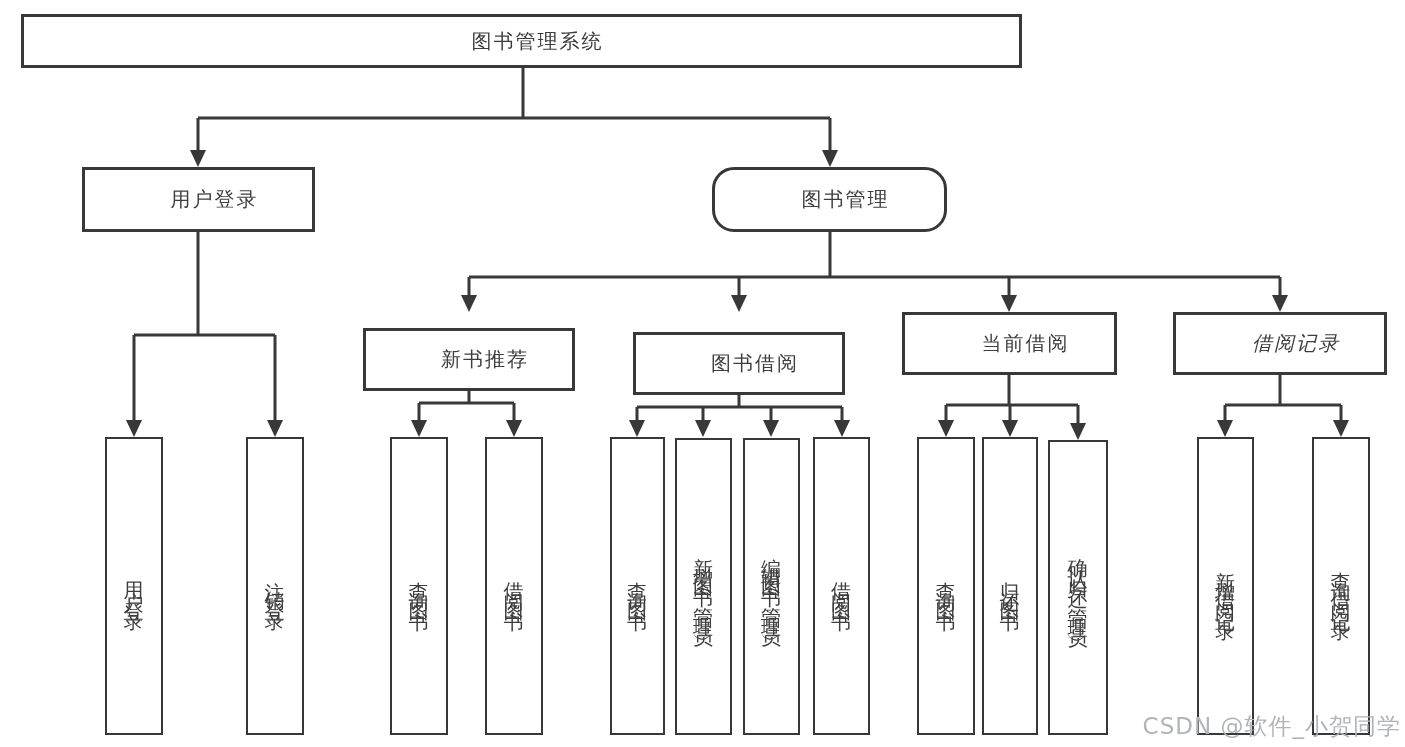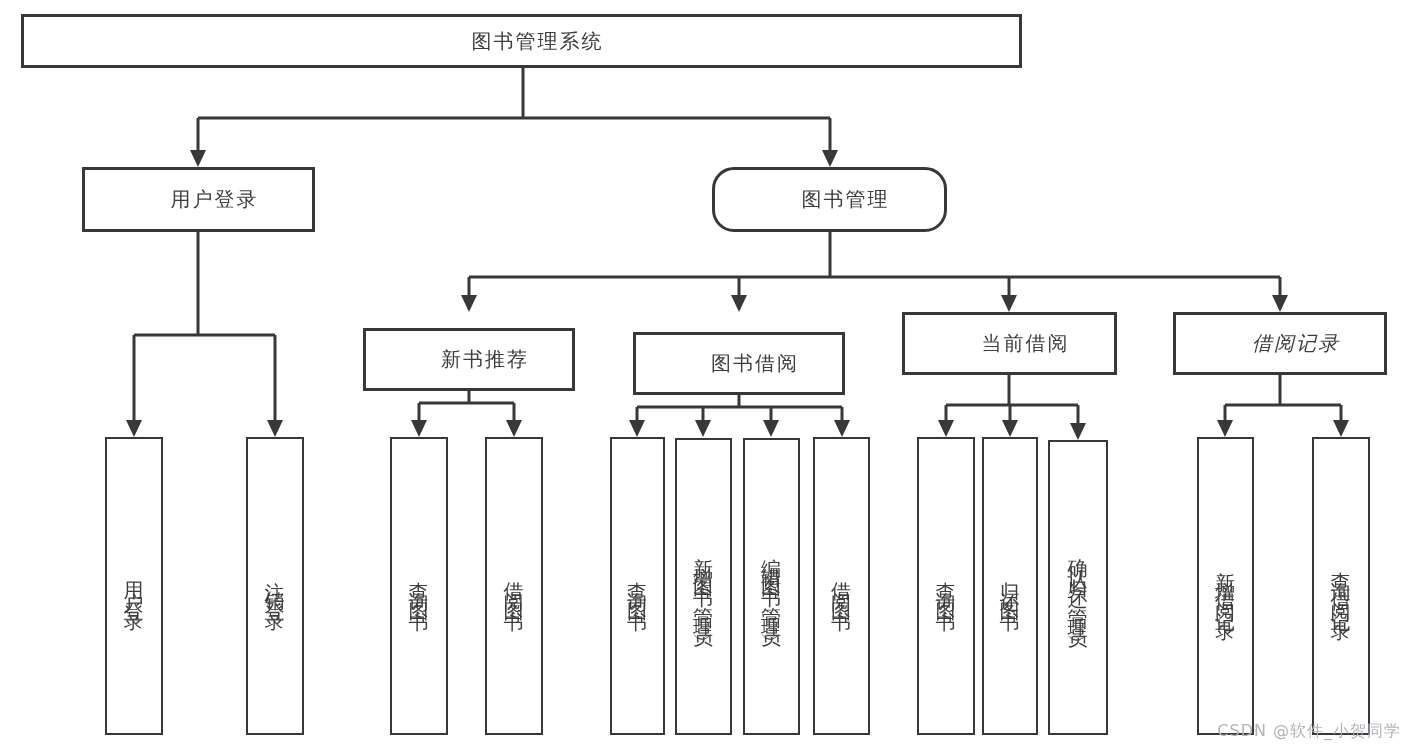--- a/index.html
+++ b/index.html
@@ -28,21 +28,21 @@
   .vnode span{
     writing-mode:vertical-lr;
     text-orientation:mixed;
     font-size:20px;color:#3d3d3d;
     letter-spacing:10px;
     line-height:1;
     white-space:nowrap;
   }
   .watermark{
     position:absolute;right:4px;bottom:5px;
-    font-size:16px;color:#b0b4b9;letter-spacing:1px;
+    font-size:23px;color:#b0b4b9;letter-spacing:1px;
     z-index:2;
   }
 </style>
 </head>
 <body>
 
 <div class="canvas">
 
   <svg class="wires" width="1405" height="747" viewBox="0 0 1405 747">
     <g stroke="#383838" stroke-width="3" fill="none">

